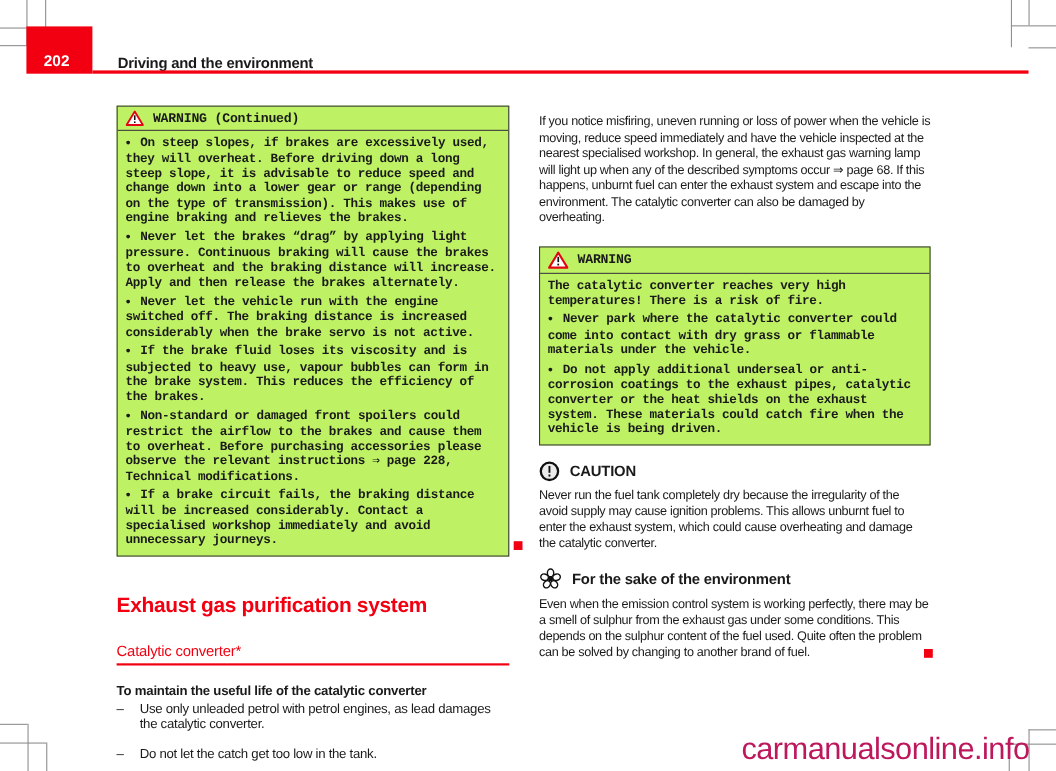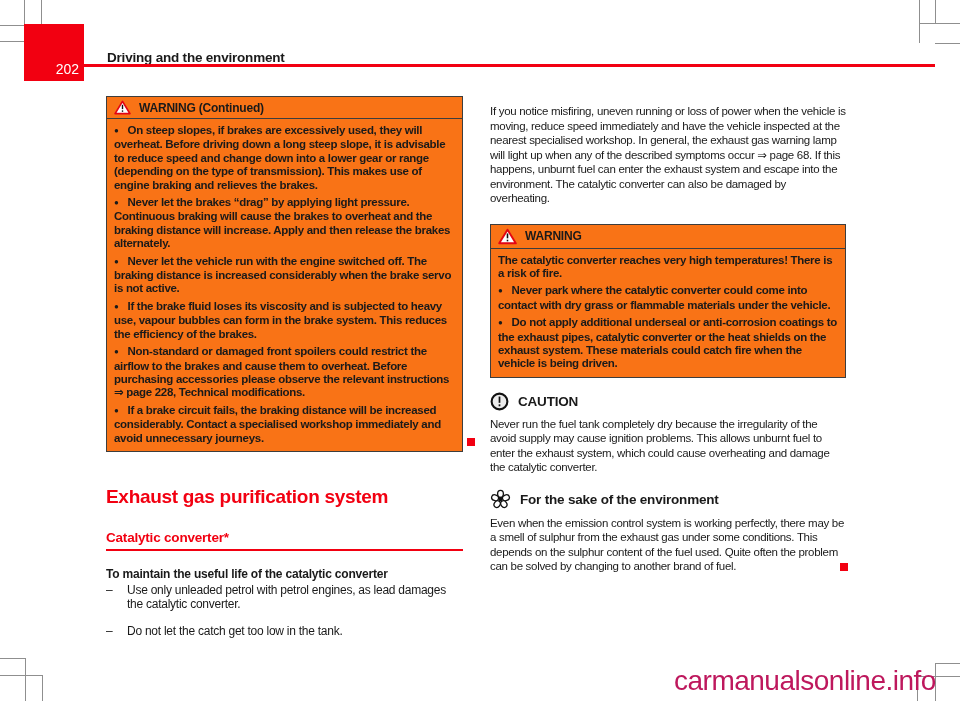--- a/index.html
+++ b/index.html
@@ -5,48 +5,48 @@
   * { box-sizing: border-box; margin: 0; padding: 0; }
   html,body { background:#fff; }
   body { width:960px; height:701px; position:relative; overflow:hidden;
          font-family:"Liberation Sans","DejaVu Sans",sans-serif; color:#1a1a1a; }
   .page { position:absolute; inset:0; background:#fff; }
 
   
   .crop { position:absolute; background:#8f8f8f; }
 
   
-  .pagenum-badge { position:absolute; left:24px; top:24px; width:60px; height:57px;
-    background:var(--red); color:#fff; display:flex; align-items:flex-end; justify-content:flex-end;
-    padding:0 5px 4px 0; font-weight:normal; font-size:14px; }
+  .pagenum-badge { position:absolute; left:24px; top:24px; width:60px; height:43px;
+    background:var(--red); color:#fff; display:flex; align-items:flex-end; justify-content:center;
+    padding:0 5px 4px 0; font-weight:bold; font-size:14px; }
   .chapter-title { position:absolute; left:107px; top:50px; font-weight:bold; font-size:13.5px; letter-spacing:-0.2px; }
   .header-rule { position:absolute; left:84px; top:64px; width:851px; height:2.5px; background:var(--red); }
 
   :root { --red:#f20011; --ink:#1a1a1a; --border:#3d3d3d; }
 
   .col { position:absolute; top:96px; }
   .col-left  { left:106px; width:357px; }
   .col-right { left:490px; width:356px; }
 
   
-  .wbox { position:relative; border:1px solid var(--border); background:#f97316; }
+  .wbox { position:relative; border:1px solid var(--border); background:#bef264;font-family:Liberation Mono, monospace; }
   .wbox-header { display:flex; align-items:center; gap:8px; padding:3px 7px;
     border-bottom:1px solid var(--border); font-weight:bold; font-size:12px; letter-spacing:-0.2px; }
   .wbox-body { padding:5px 7px 6px; }
   .wb-item, .wb-lead { font-weight:bold; font-size:11.5px; line-height:13.4px;
     letter-spacing:-0.3px; margin-bottom:4px; }
   .wb-item::before { content:"\25CF"; font-size:8px; margin-right:9px; position:relative; top:-1px; }
   .wbox-body > div > :last-child { margin-bottom:0; }
 
   .end-marker { width:8px; height:8px; background:var(--red); }
   .wbox .end-marker { position:absolute; right:-13px; bottom:5px; }
 
   
   .main-heading { color:var(--red); font-weight:bold; font-size:19px; letter-spacing:-0.3px; margin-top:34px; }
-  .sub-heading  { color:var(--red); font-weight:bold; font-size:13.5px; letter-spacing:-0.2px;
+  .sub-heading  { color:var(--red); font-weight:normal; font-size:13.5px; letter-spacing:-0.2px;
     margin-top:22px; padding-bottom:4px; border-bottom:2px solid var(--red); }
   .intro-bold { font-weight:bold; font-size:12px; letter-spacing:-0.2px; margin-top:16px; }
 
   .dash-list { margin-top:2px; }
   .dash-item { position:relative; padding-left:21px; font-size:12px; line-height:14.5px;
     letter-spacing:-0.25px; margin-bottom:12px; }
   .dash-item::before { content:"\2013"; position:absolute; left:0; }
 
   .body-par { font-size:11.5px; line-height:14.5px; letter-spacing:-0.3px; }
   .col-right .dash-list { margin-top:4px; }

